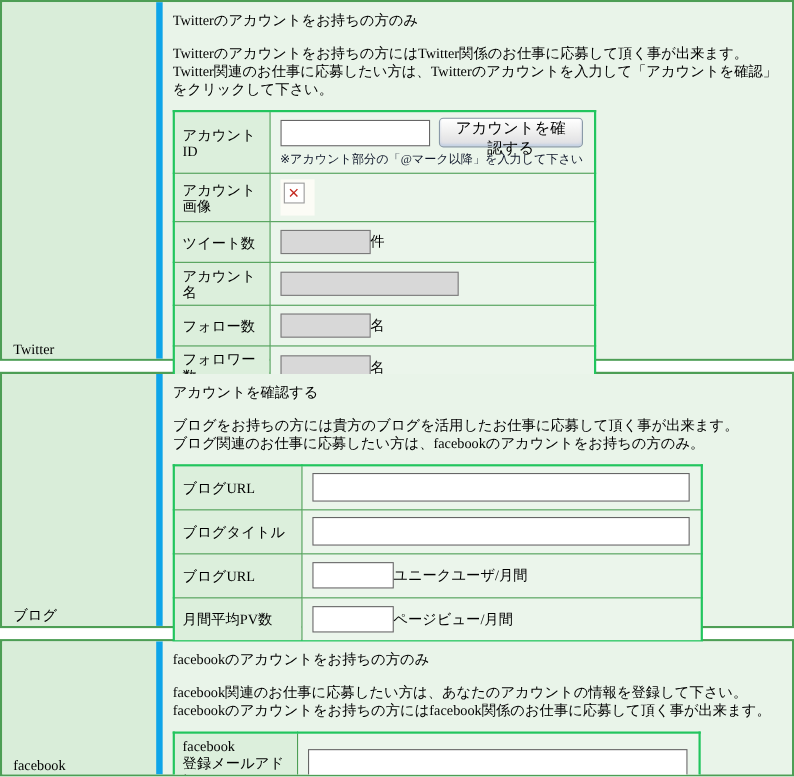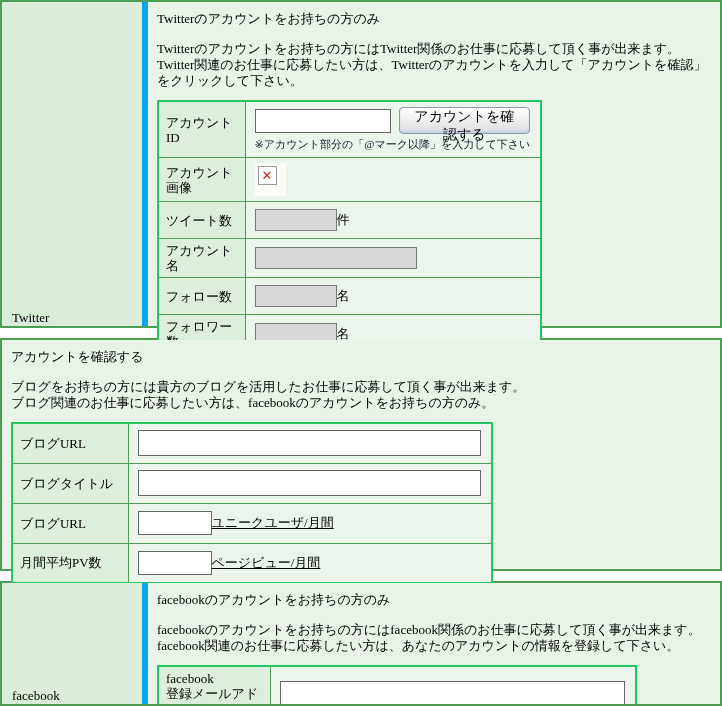--- a/index.html
+++ b/index.html
@@ -55,21 +55,21 @@
     line-height: 15px;
   }
   td.val {
     background: #ebf5eb;
     padding: 5px 10px 5px 9px;
   }
   .tw-inner td.lbl { width: 87px; }
   .bl-inner td.lbl { width: 116px; }
   .fb-inner td.lbl { width: 112px; }
   .tw-inner td.val { width: 287px; }
-  .bl-inner td.val { width: 345px; text-decoration: underline; }
+  .bl-inner td.val { width: 345px; }
   .fb-inner td.val { width: 351px; }
 
   tr.h37 { height: 37px; }
   tr.h43 { height: 43px; margin-top: 47px; }
   tr.h40 { height: 40px; }
   tr.h44 { height: 44px; }
 
   
   input.txt {
     border: 1px solid #666666;
@@ -189,20 +189,23 @@
               <span class="unit">名</span>
             </span>
           </td>
         </tr>
       </tbody>
         </table>
     </div>
   </div>
 
   <div class="section sec-blog">
+    <div class="row-label-cell">
+      <span>ブログ</span>
+    </div>
     <div class="content-cell">
       <div class="heading">アカウントを確認する</div>
       <div class="desc">
         <div>ブログをお持ちの方には貴方のブログを活用したお仕事に応募して頂く事が出来ます。</div>
         <div>ブログ関連のお仕事に応募したい方は、facebookのアカウントをお持ちの方のみ。</div>
       </div>
       <table class="inner bl-inner">
         <tbody>
             <tr class="h40">
           <td class="lbl">ブログURL</td>
@@ -239,22 +242,22 @@
     </div>
   </div>
 
   <div class="section sec-facebook">
     <div class="row-label-cell">
       <span>facebook</span>
     </div>
     <div class="content-cell">
       <div class="heading">facebookのアカウントをお持ちの方のみ</div>
       <div class="desc">
+        <div>facebook関連のお仕事に応募したい方は、あなたのアカウントの情報を登録して下さい。</div>
         <div>facebookのアカウントをお持ちの方にはfacebook関係のお仕事に応募して頂く事が出来ます。</div>
-        <div>facebook関連のお仕事に応募したい方は、あなたのアカウントの情報を登録して下さい。</div>
       </div>
       <table class="inner fb-inner">
         <tbody>
             <tr class="h44">
           <td class="lbl">
             <span class="two-line">facebook</span>
             <span class="two-line">登録メールアドレス</span>
           </td>
           <td class="val">
             <input class="txt txt-big" style="width: 345px;" type="text" value="">

